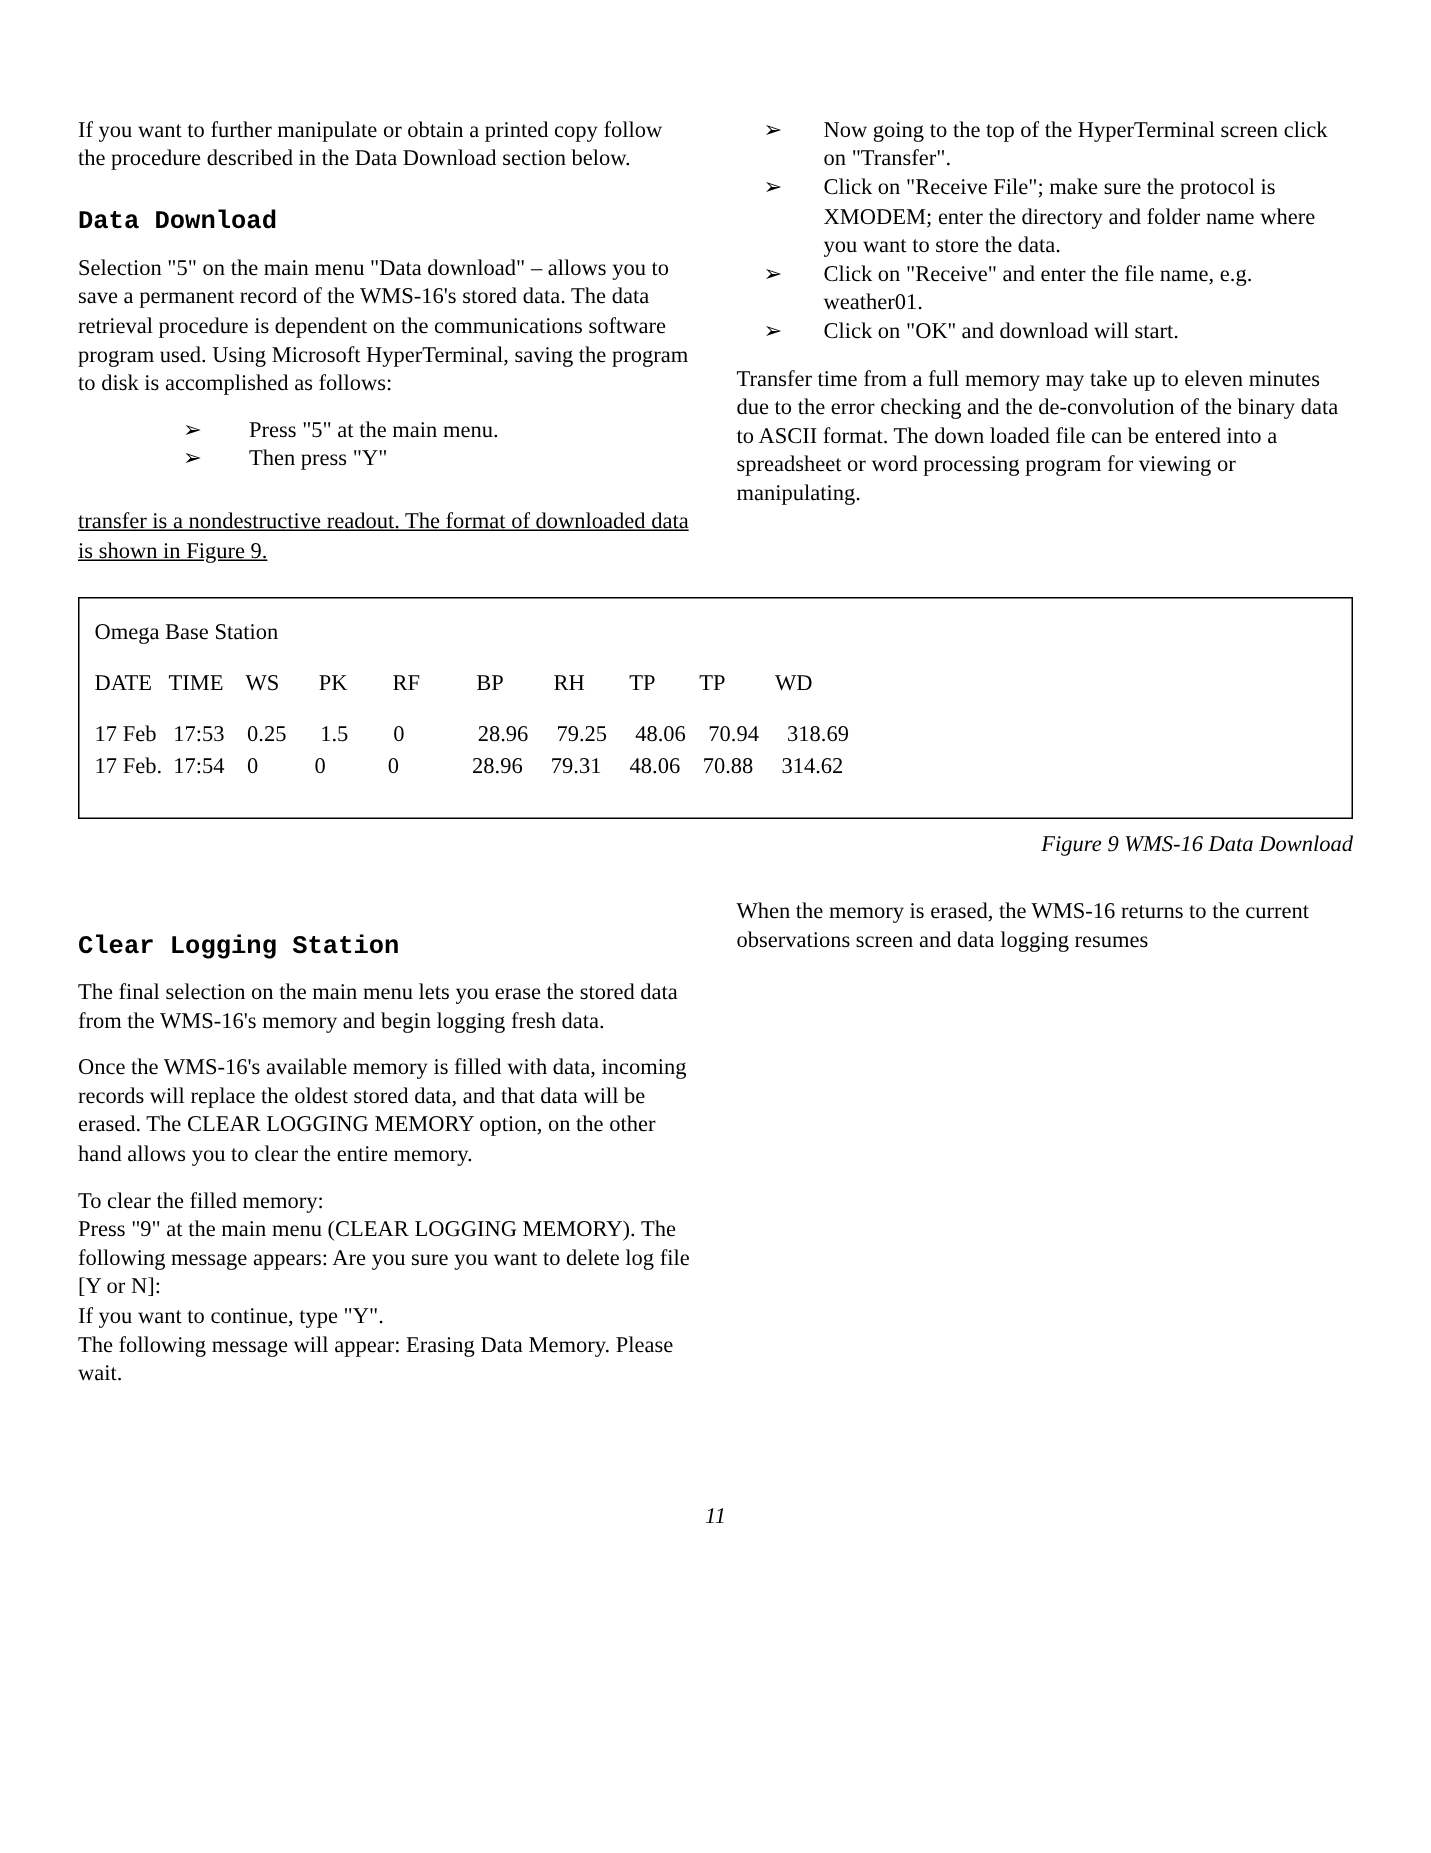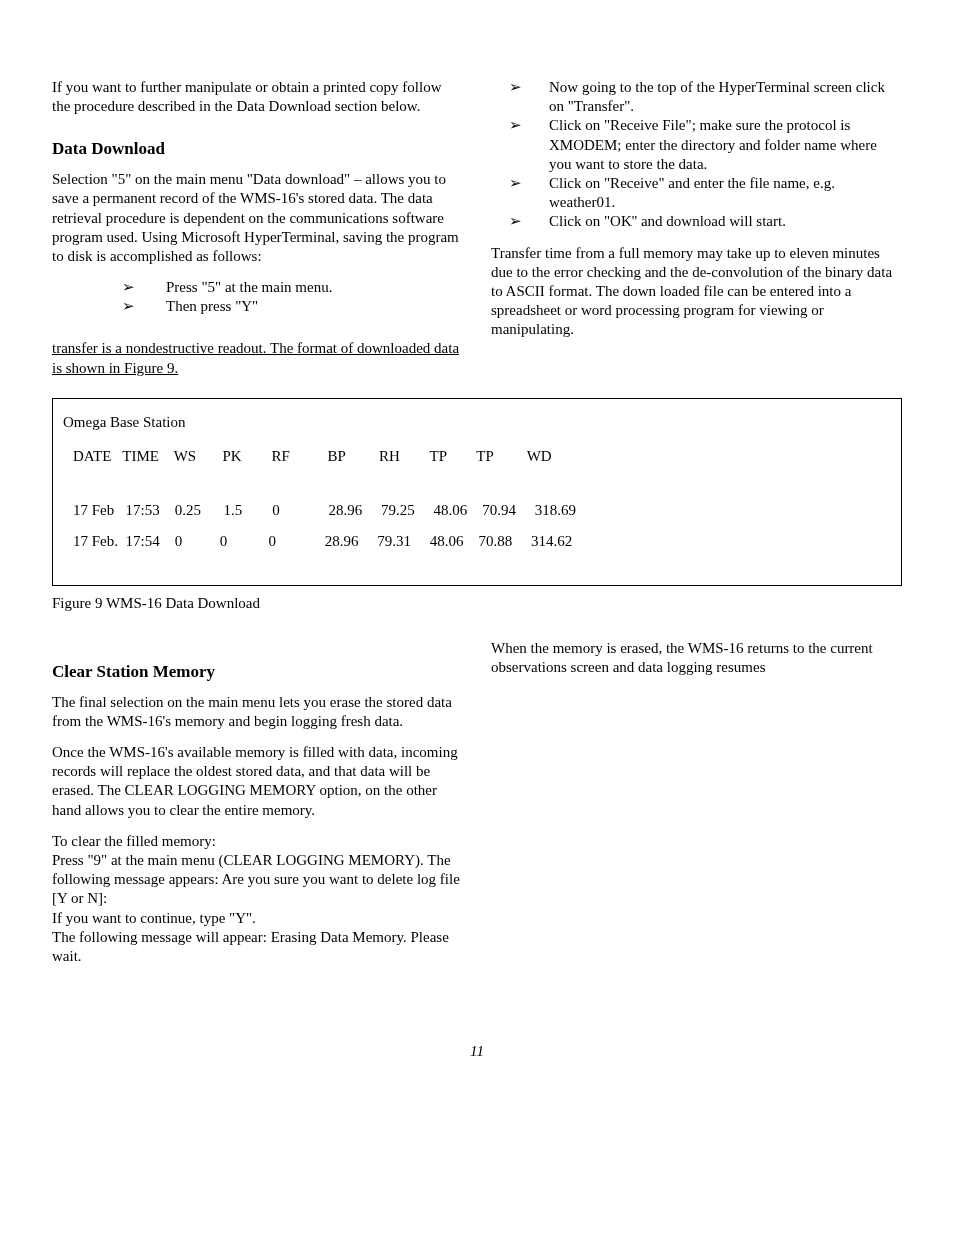--- a/index.html
+++ b/index.html
@@ -15,21 +15,21 @@
   }
   .two-col {
     display: flex;
     gap: 28px;
   }
   .col {
     flex: 1;
     min-width: 0;
   }
   h2 {
-    font-family: Liberation Serif, serif;
+    font-family: Liberation Mono, monospace;
     font-weight: bold;
     font-size: 17px;
     margin: 22px 0 10px 0;
   }
   p { margin: 0 0 12px 0; }
   .bullet-list {
     margin: 0 0 12px 0;
     padding-left: 70px;
   }
   .bullet-item {
@@ -46,26 +46,28 @@
   .bullet-list.tight .bullet-item { gap: 26px; }
   .figure-box {
     border: 1px solid #000;
     padding: 14px 10px 24px 10px;
     margin: 20px 0 8px 0;
     font-family: "Times New Roman", serif;
   }
   .figure-box pre {
     font-family: "Times New Roman", serif;
     font-size: 15px;
-    margin: 10px;
+    margin: 0;
     white-space: pre;
     line-height: 1.35;
   }
   .caption {
+    font-style: italic;
     margin: 8px 0 26px 0;
+    text-align: right;
   }
   .page-num {
     text-align: center;
     margin-top: 64px;
     font-style: italic;
   }
   .p-nomargin { margin-bottom: 0; }
 </style>
 </head>
 <body>
@@ -116,21 +118,21 @@
   <p style="margin-bottom:14px;">Omega Base Station</p>
   <pre>DATE   TIME    WS       PK        RF          BP         RH        TP        TP         WD</pre>
   <div style="height:14px;"></div>
   <pre>17 Feb   17:53    0.25      1.5        0             28.96     79.25     48.06    70.94     318.69</pre>
   <pre>17 Feb.  17:54    0          0           0             28.96     79.31     48.06    70.88     314.62</pre>
 </div>
 <div class="caption">Figure 9 WMS-16 Data Download</div>
 
 <div class="two-col">
   <div class="col">
-    <h2>Clear Station Memory</h2>
+    <h2>Clear Logging Station</h2>
     <p>The final selection on the main menu lets you erase the stored data from the WMS-16's memory and begin logging fresh data.</p>
     <p>Once the WMS-16's available memory is filled with data, incoming records will replace the oldest stored data, and that data will be erased. The CLEAR LOGGING MEMORY option, on the other hand allows you to clear the entire memory.</p>
     <p class="p-nomargin">To clear the filled memory:</p>
     <p class="p-nomargin">Press "9" at the main menu (CLEAR LOGGING MEMORY). The following message appears: Are you sure you want to delete log file [Y or N]:</p>
     <p class="p-nomargin">If you want to continue, type "Y".</p>
     <p>The following message will appear: Erasing Data Memory. Please wait.</p>
   </div>
   <div class="col">
     <p>When the memory is erased, the WMS-16 returns to the current observations screen and data logging resumes</p>
   </div>

